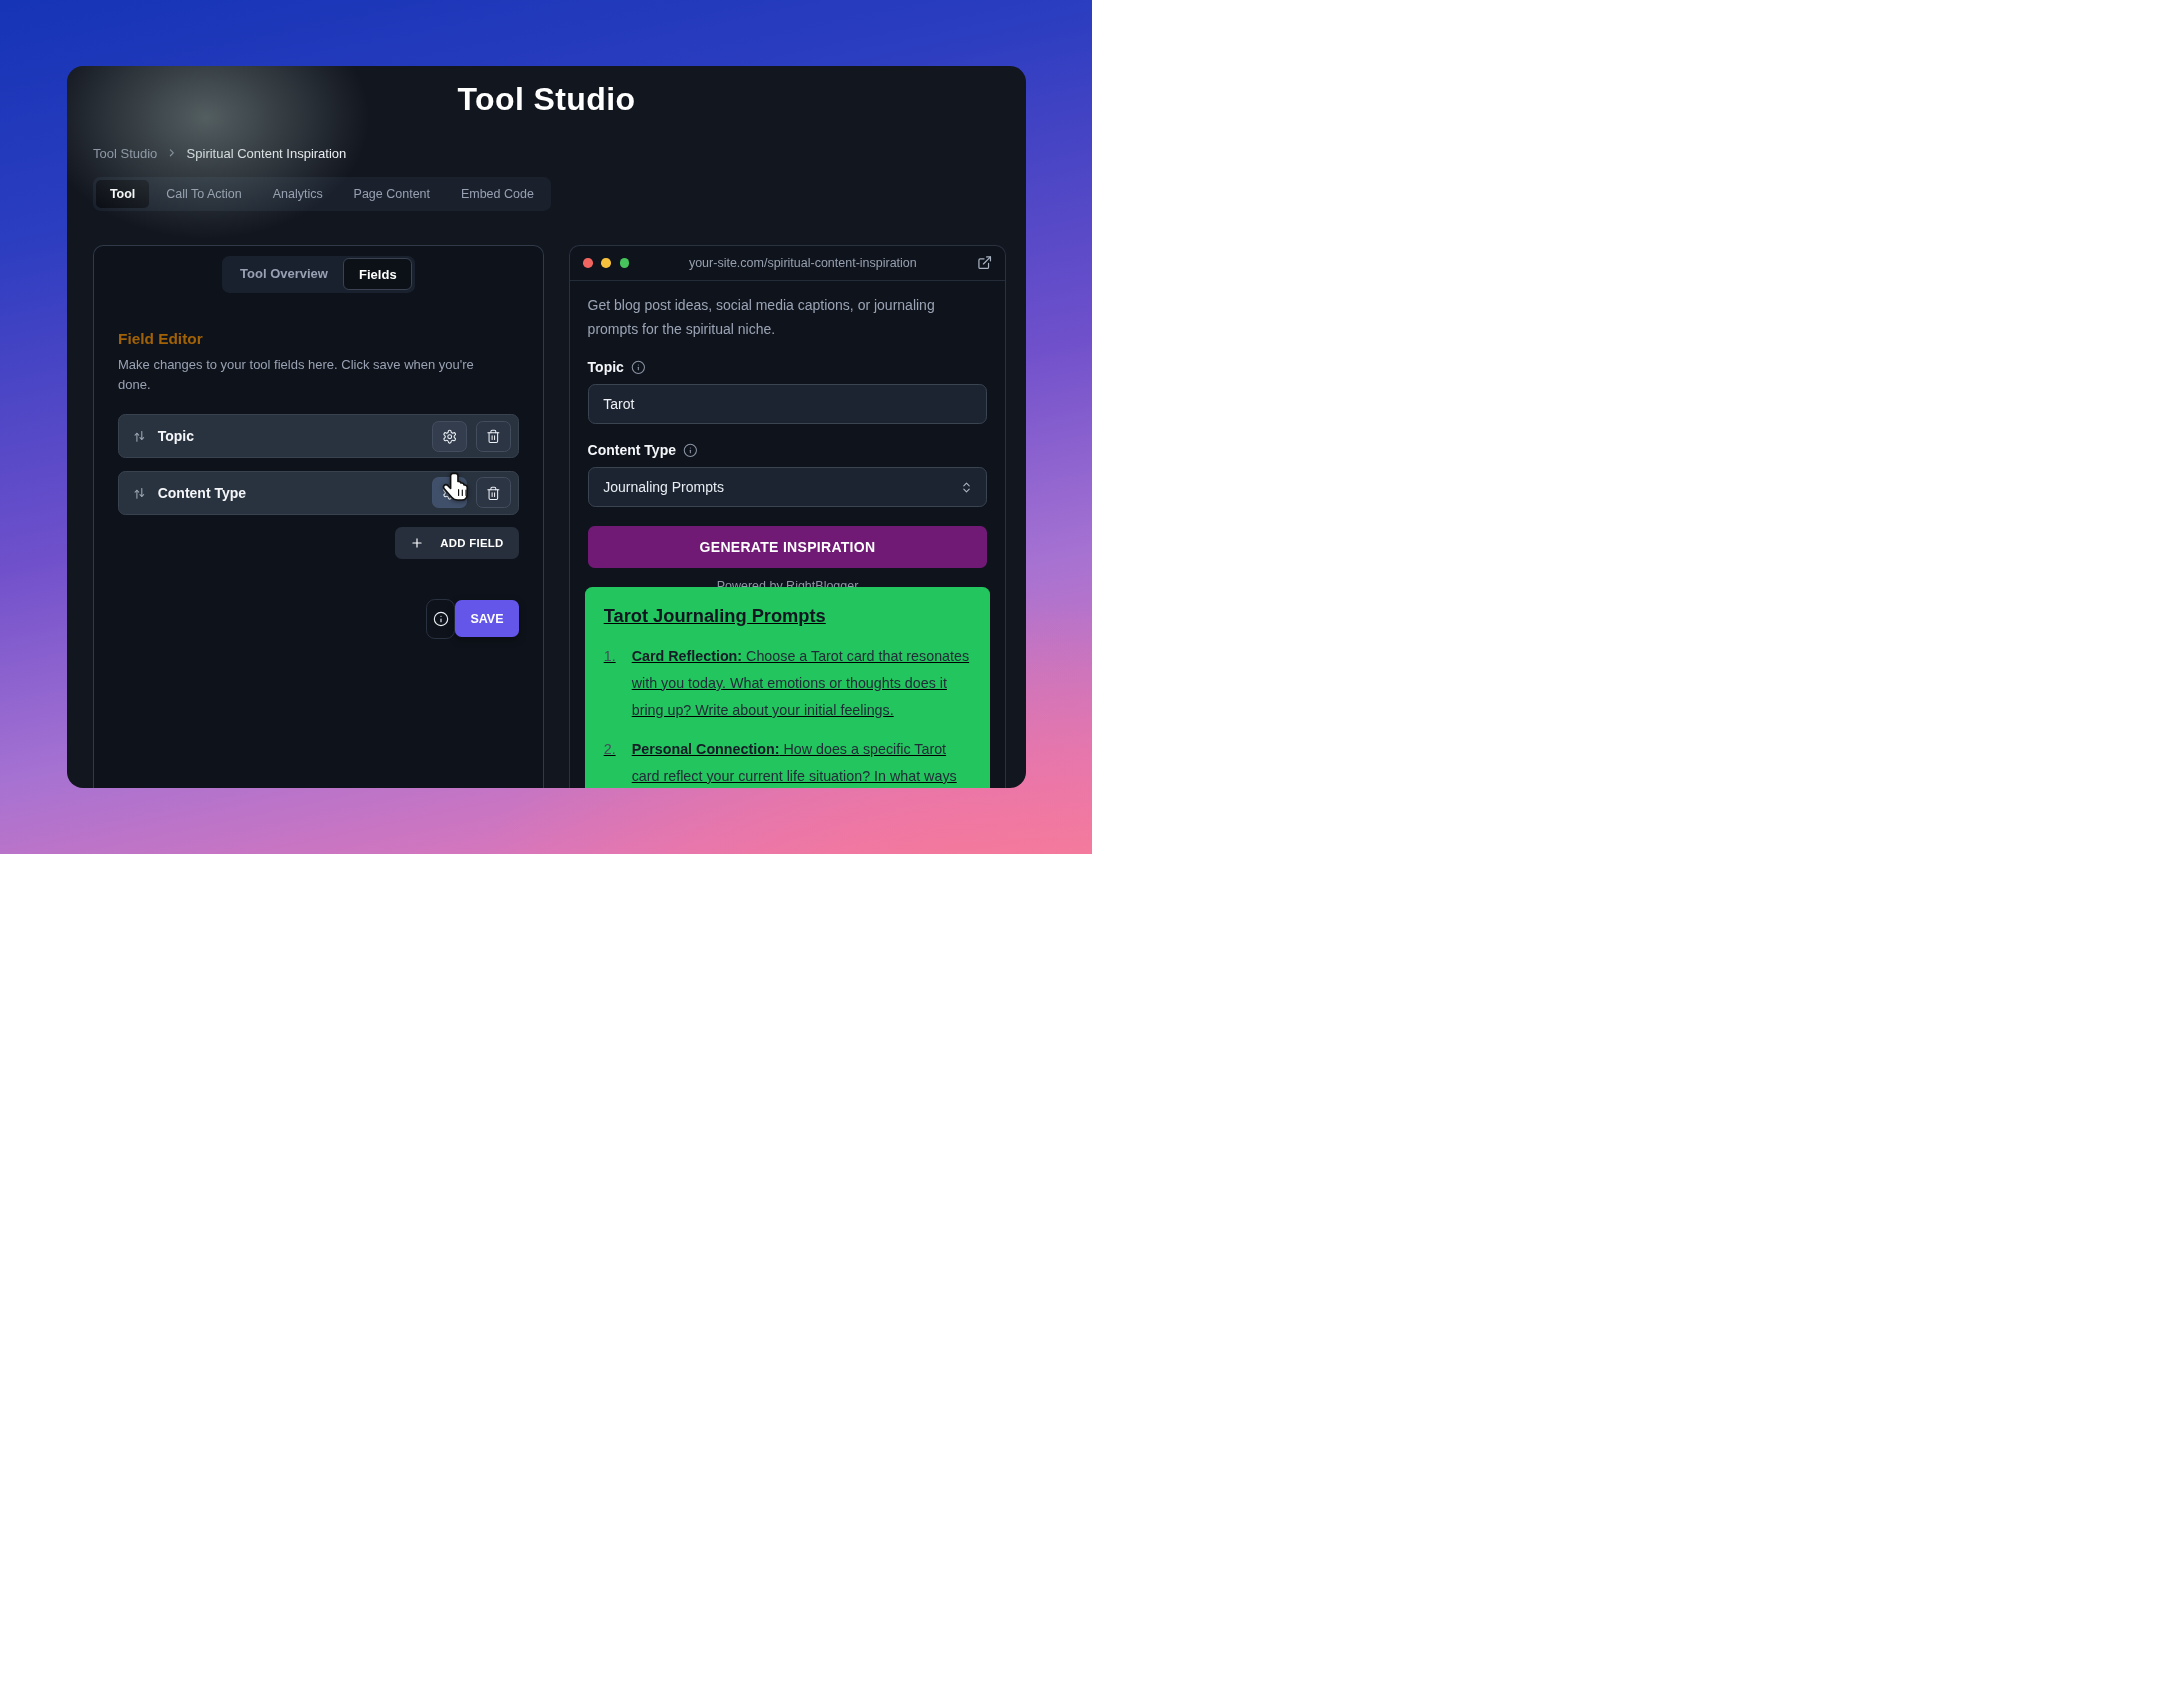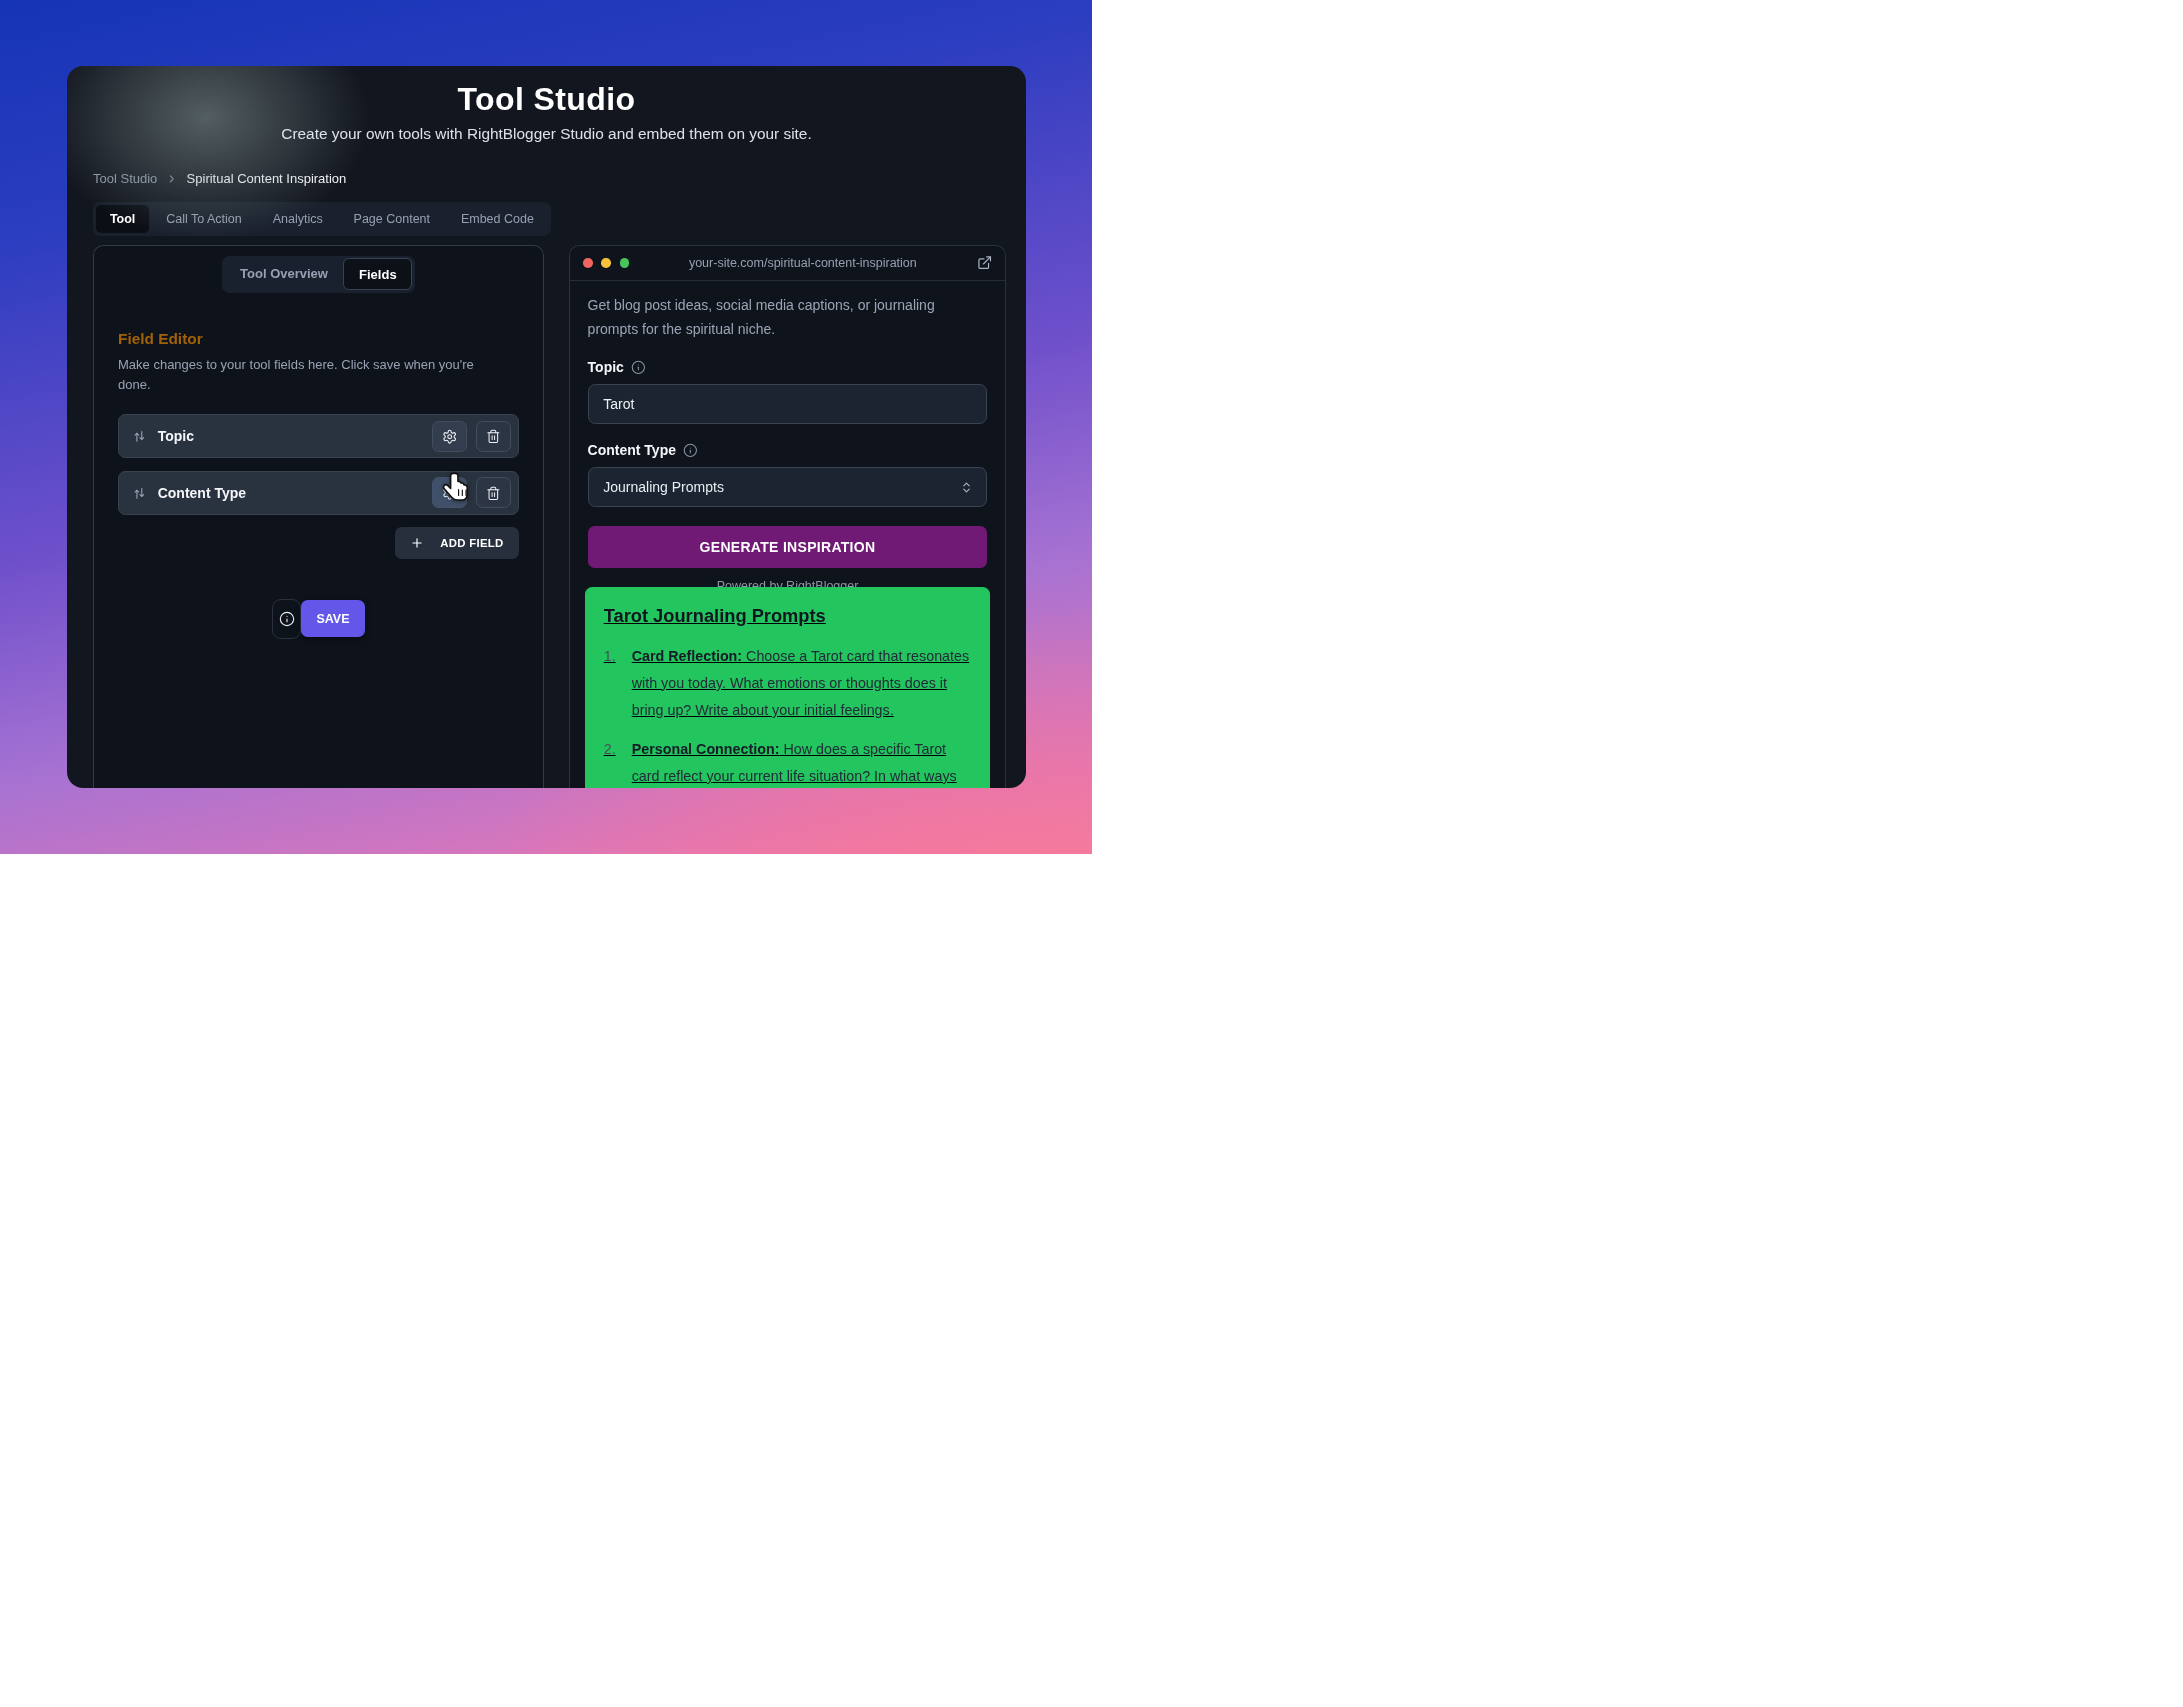--- a/index.html
+++ b/index.html
@@ -53,21 +53,21 @@
   .icon-btn { width:35px; height:31px; border-radius:6.6px; background:#333d4d; border:0.7px solid #424d5e;
     color:#eef1f6; display:flex; align-items:center; justify-content:center; margin-left:8.8px; cursor:pointer; }
   .icon-btn.ghost { background:#2c3544; }
   .icon-btn.hovered { background:#41506a; border-color:#55628019; }
 
   .add-row { display:flex; justify-content:flex-end; margin:11.7px 24px 0; }
   .add-btn { display:flex; align-items:center; gap:16px; height:31.5px; padding:0 15.4px;
     background:#272f3c; border:none; border-radius:6.6px; color:#fff; font-size:11.4px; font-weight:700;
     letter-spacing:0.3px; cursor:pointer; font-family:Liberation Sans, sans-serif; }
 
-  .editor-footer { display:flex; justify-content:center; align-items:center; margin:40px 24px 0; }
+  .editor-footer { display:flex; justify-content:flex-end; align-items:center; margin:40px 24px 0; }
   .info-btn { width:29px; height:40px; border-radius:8.8px; background:transparent; border:0.7px solid #2a3140;
     color:#eaedf2; display:flex; align-items:center; justify-content:center; cursor:pointer; }
   .save-btn { width:64px; height:37px; border-radius:6.6px; background:#6356e9; border:none; color:#fff;
     font-size:12.5px; font-weight:700; cursor:pointer; font-family:inherit; box-shadow:0 2.9px 7.3px rgba(0,0,0,.35); }
 
   .cursor-hand { position:absolute; left:346px; top:224px; width:34px; z-index:50; pointer-events:none;
     filter:drop-shadow(0 1.5px 2.2px rgba(0,0,0,.45)); }
 
   
   .preview-card { position:absolute; left:502px; top:179px; width:437px; bottom:0;
@@ -105,21 +105,20 @@
   svg { display:block; }
 </style>
 </head>
 <body>
 
 <div class="stage">
   <div class="panel">
 
     <div class="hdr">
       <h1>Tool Studio</h1>
-      <p>Create your own tools with RightBlogger Studio and embed them on your site.</p>
     </div>
 
     <div class="crumbs">
       <span class="crumb-root">Tool Studio</span>
       <span class="crumb-sep">
         <svg width="11.7" height="11.7" viewBox="0 0 24 24" fill="none" stroke="currentColor" stroke-width="2.4" stroke-linecap="round" stroke-linejoin="round">
             <path d="m9 18 6-6-6-6"></path>
           </svg>
       </span>
       <span class="crumb-cur">Spiritual Content Inspiration</span>

